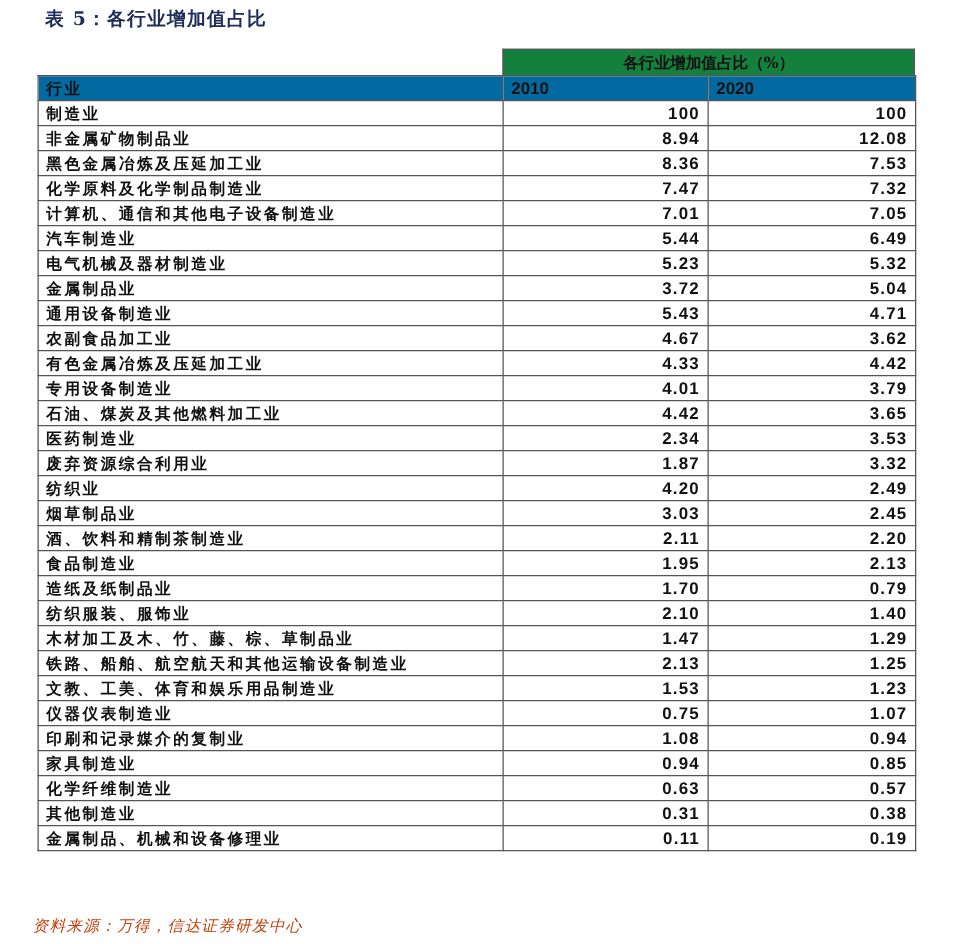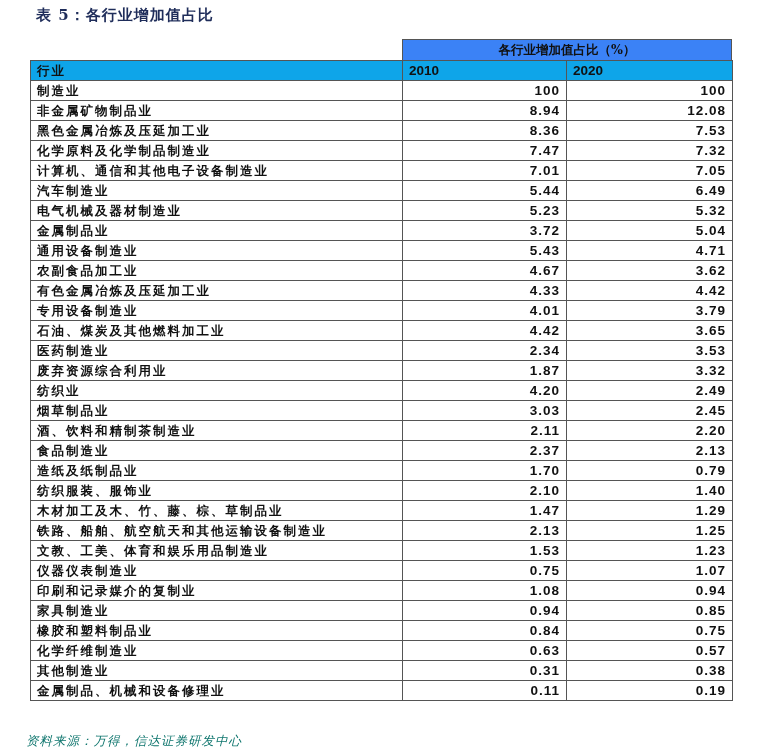--- a/index.html
+++ b/index.html
@@ -2,31 +2,31 @@
 <html><head>
   <meta charset="utf-8">
   <style>
     html, body { margin: 0; padding: 0; background: #ffffff; }
     body { width: 770px; height: 755px; position: relative; overflow: hidden;
            font-family: "DejaVu Sans", sans-serif; color: #111; }
     .title { position: absolute; left: 36px; top: 6px; font-size: 15px; font-weight: bold;
              color: #1f2d5a; letter-spacing: 1px; font-family: "DejaVu Serif", serif; }
     .tbl-wrap { position: absolute; left: 30px; top: 39px; width: 702px; }
     .hdr-top { position: absolute; left: 372px; top: 0; width: 328px; height: 20px;
-               background: #3b82f6; border: 1px solid #555; border-bottom: none;
+               background: #15803d; border: 1px solid #555; border-bottom: none;
                text-align: center; font-size: 12.5px; font-weight: bold; line-height: 20px;
                font-family: "DejaVu Serif", serif; }
     table { position: absolute; left: 0; top: 21px; border-collapse: collapse; width: 702px; table-layout: fixed; }
     td { border: 1px solid #555; height: 19px; padding: 0 6px; font-size: 12.5px; line-height: 19px;
          white-space: nowrap; overflow: hidden; }
     td.name { font-family: "DejaVu Serif", serif; font-weight: bold; letter-spacing: 2px; }
     td.num { text-align: right; font-weight: bold; font-family: "Liberation Sans", sans-serif; font-size: 13.5px; letter-spacing: 1px; }
-    tr.head td { background: #0ea5e9; font-weight: bold; }
+    tr.head td { background: #0369a1; font-weight: bold; }
     tr.head td.year { text-align: left; font-family: "Liberation Sans", sans-serif; font-size: 13.5px; }
-    .source { position: absolute; left: 26px; top: 733px; font-size: 12.5px; font-style: italic; color: #0f766e;
+    .source { position: absolute; left: 26px; top: 733px; font-size: 12.5px; font-style: italic; color: #c2410c;
               font-family: "DejaVu Serif", serif; letter-spacing: 1px; }
   </style>
 </head>
 <body>
 
 <div class="title">表 5：各行业增加值占比</div>
 
 <div class="tbl-wrap">
   <div class="hdr-top">各行业增加值占比（%）</div>
   <table>
@@ -126,21 +126,21 @@
           <td class="num">3.03</td>
           <td class="num">2.45</td>
         </tr>
         <tr>
           <td class="name">酒、饮料和精制茶制造业</td>
           <td class="num">2.11</td>
           <td class="num">2.20</td>
         </tr>
         <tr>
           <td class="name">食品制造业</td>
-          <td class="num">2.37</td>
+          <td class="num">1.95</td>
           <td class="num">2.13</td>
         </tr>
         <tr>
           <td class="name">造纸及纸制品业</td>
           <td class="num">1.70</td>
           <td class="num">0.79</td>
         </tr>
         <tr>
           <td class="name">纺织服装、服饰业</td>
           <td class="num">2.10</td>
@@ -170,25 +170,20 @@
           <td class="name">印刷和记录媒介的复制业</td>
           <td class="num">1.08</td>
           <td class="num">0.94</td>
         </tr>
         <tr>
           <td class="name">家具制造业</td>
           <td class="num">0.94</td>
           <td class="num">0.85</td>
         </tr>
         <tr>
-          <td class="name">橡胶和塑料制品业</td>
-          <td class="num">0.84</td>
-          <td class="num">0.75</td>
-        </tr>
-        <tr>
           <td class="name">化学纤维制造业</td>
           <td class="num">0.63</td>
           <td class="num">0.57</td>
         </tr>
         <tr>
           <td class="name">其他制造业</td>
           <td class="num">0.31</td>
           <td class="num">0.38</td>
         </tr>
         <tr>

